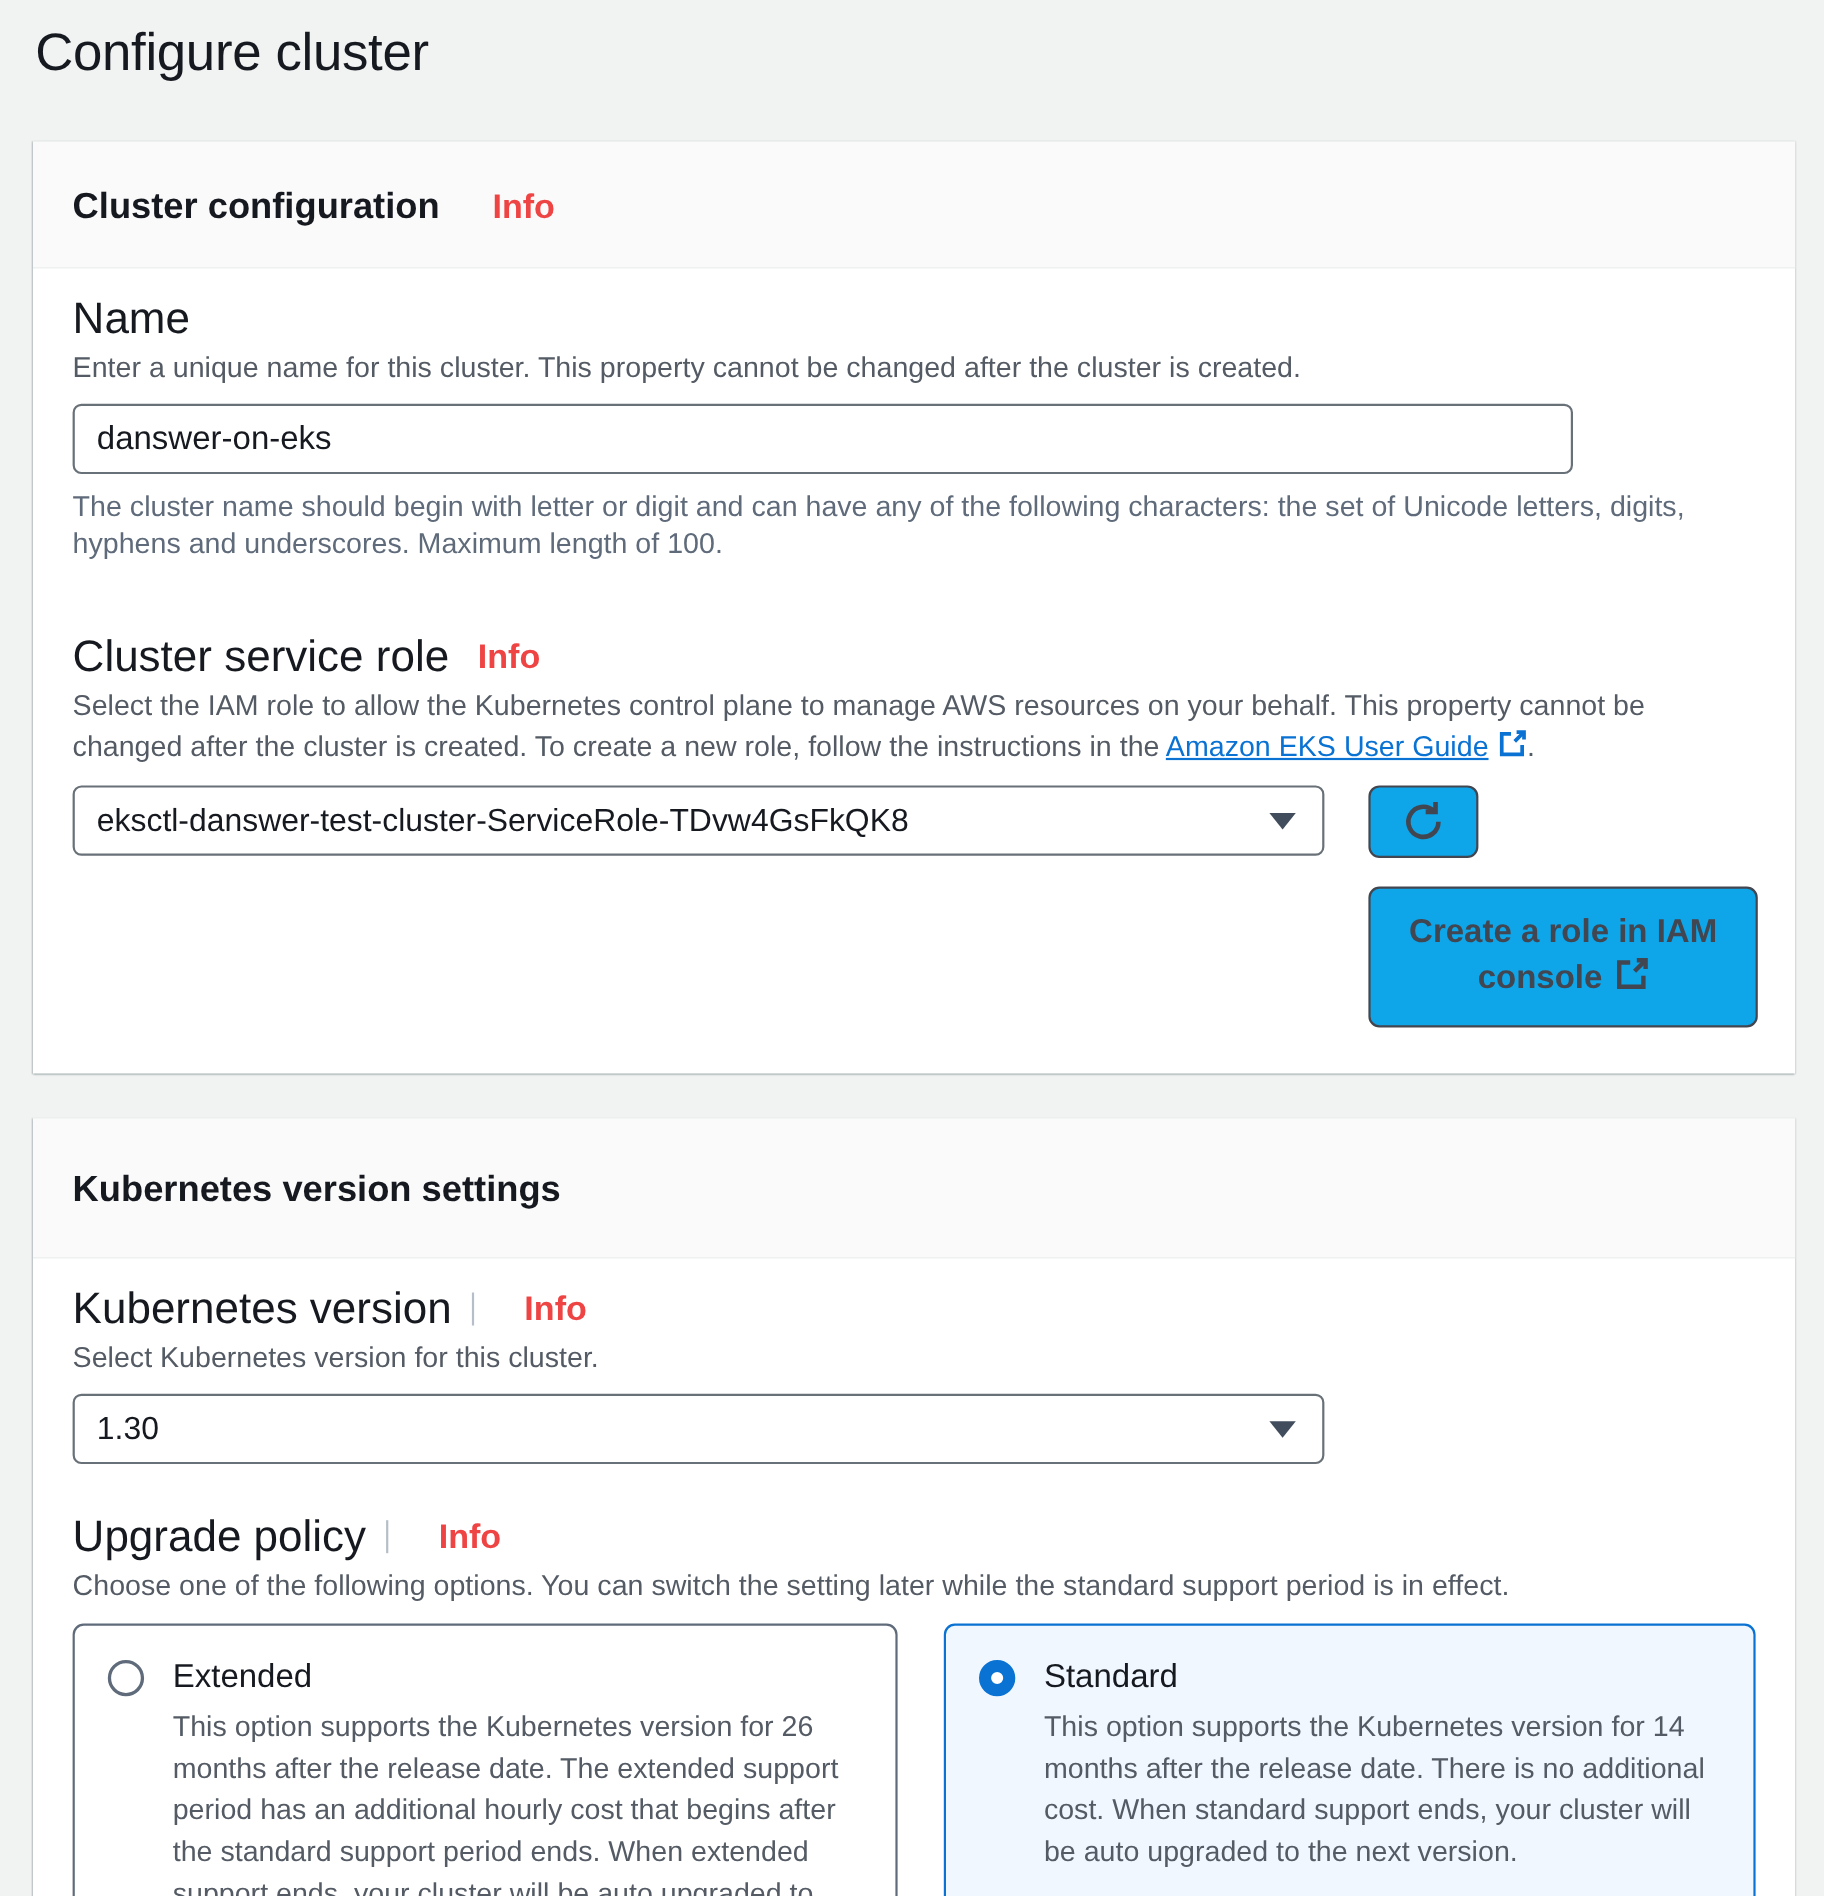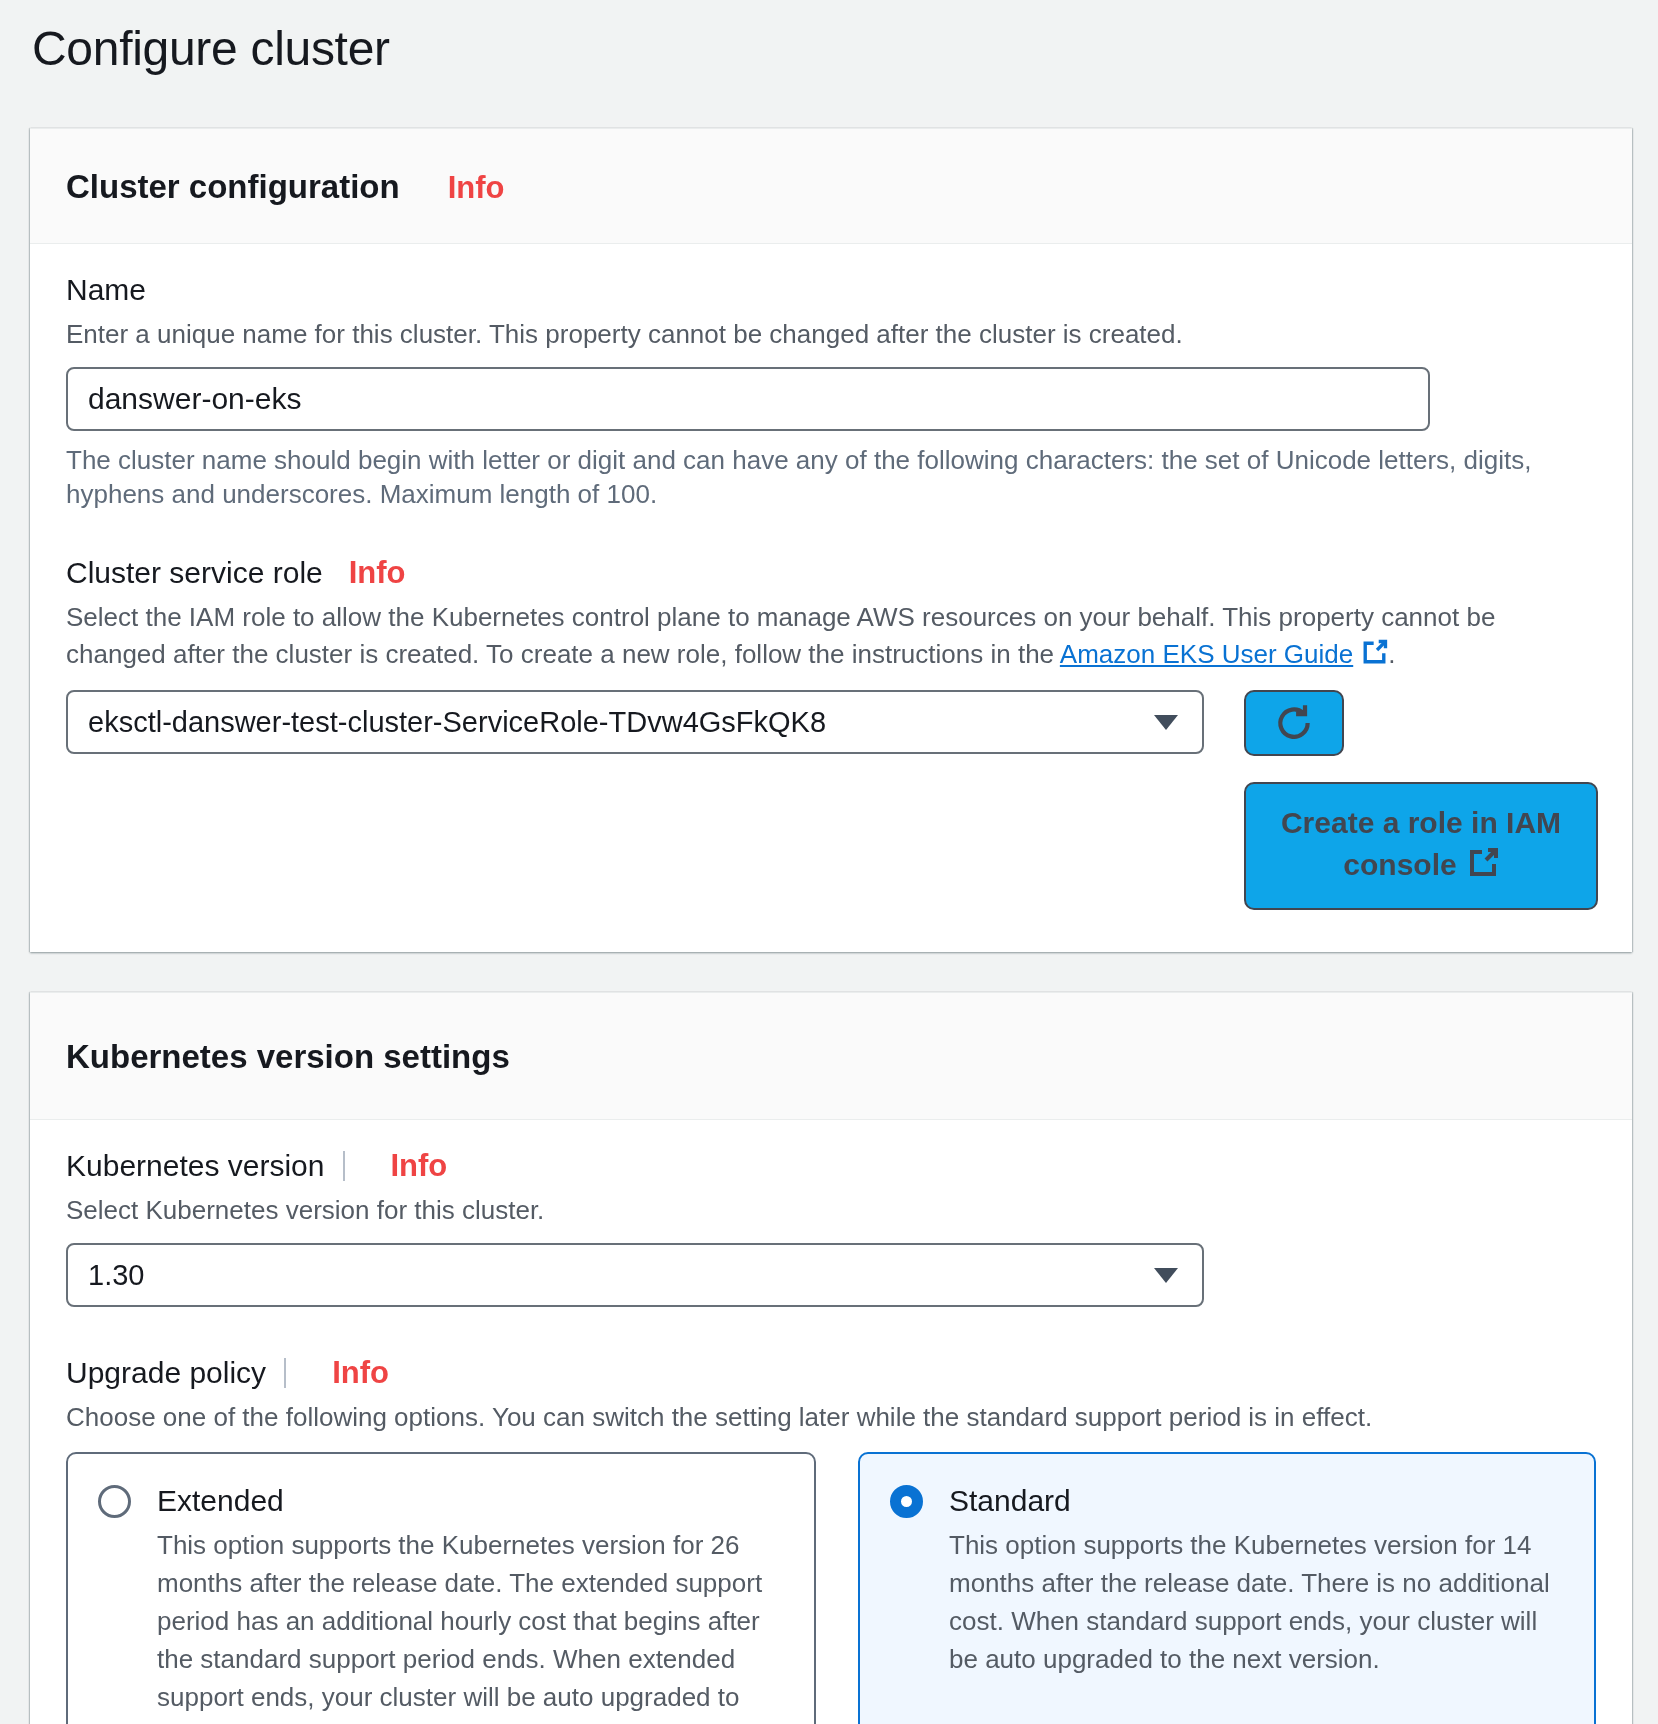--- a/index.html
+++ b/index.html
@@ -52,21 +52,21 @@
     color:#ef4444;
     font-weight:700;
     font-size:31px;
     text-decoration:none;
     cursor:pointer;
   }
   .card-header .info-link { margin-left:22px; }
   .card-body { padding:26px 36px 42px 36px; }
 
   .field-label {
-    font-size:30px;
+    font-size:40px;
     line-height:40px;
     color:#16191f;
     font-weight:400;
   }
   .label-row { display:flex; align-items:center; }
   .label-row .info-link { margin-left:26px; }
   .label-sep {
     display:inline-block;
     width:2px;
     height:30px;
@@ -121,21 +121,21 @@
     cursor:pointer;
   }
   .select-value { font-size:29px; color:#16191f; }
   .caret {
     width:0; height:0;
     border-left:12px solid transparent;
     border-right:12px solid transparent;
     border-top:15px solid #414d5c;
   }
 
-  .service-role-block { margin-top:42px; }
+  .service-role-block { margin-top:66px; }
   .controls-grid {
     margin-top:14px;
     display:grid;
     grid-template-columns:1138px auto;
     align-items:start;
   }
   .btn {
     background:#0ea5e9;
     border:2px solid #424650;
     border-radius:10px;

